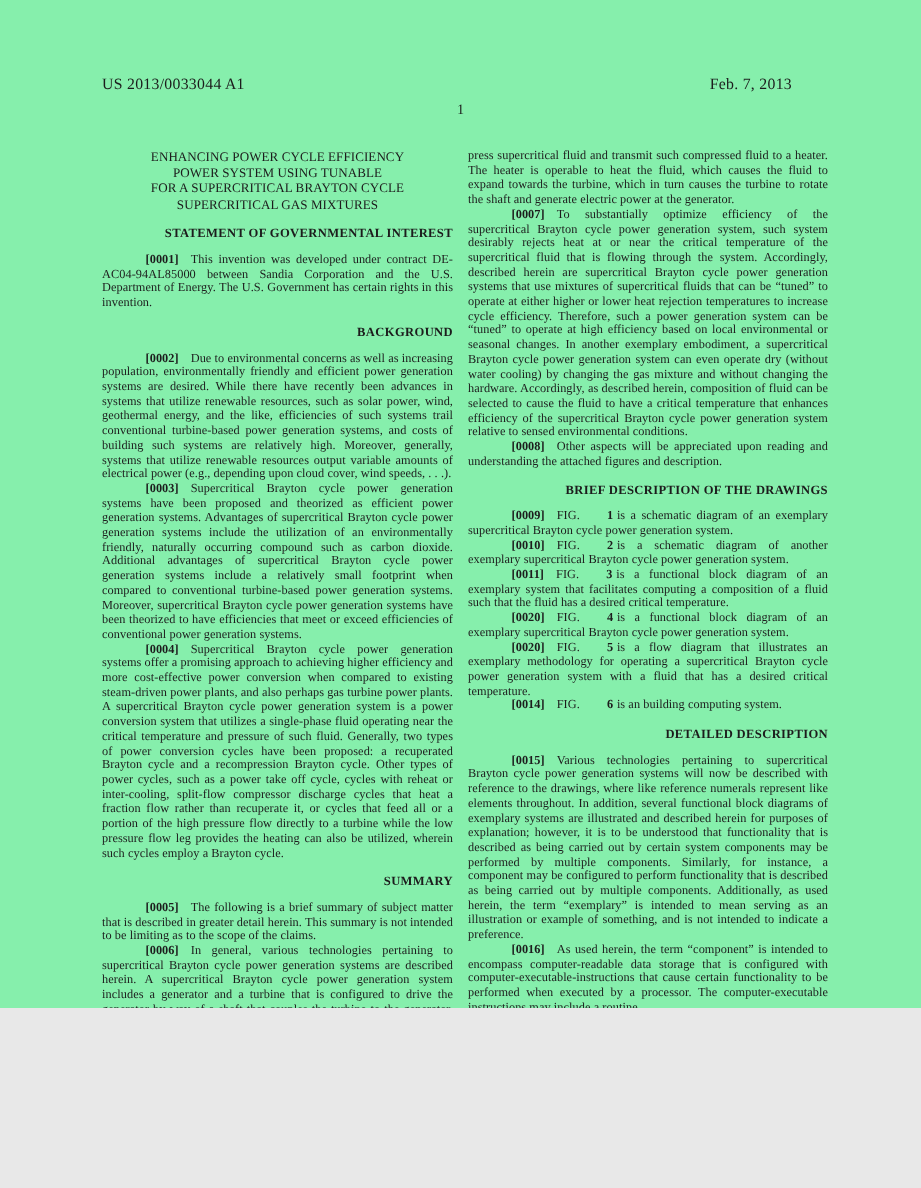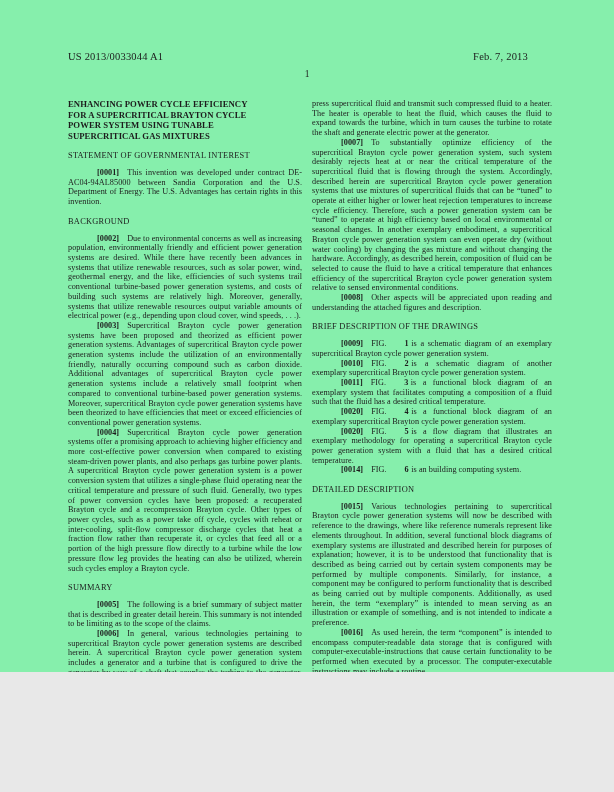--- a/index.html
+++ b/index.html
@@ -37,29 +37,29 @@
     top: 99px;
     text-align: justify;
     font-size: 8.2px;
     line-height: 9.7px;
     letter-spacing: 0.05px;
   }
   .col-left  { left: 68px;  width: 234px; }
   .col-right { left: 312px; width: 240px; }
   .patent-title {
     font-size: 8.7px;
-    font-weight: bold;
+    font-weight: normal;
     line-height: 10.6px;
-    text-align: left;
+    text-align: center;
     margin-bottom: 6px;
   }
   .section-heading {
     font-size: 8.4px;
-    font-weight: normal;
-    text-align: left;
+    font-weight: bold;
+    text-align: right;
     letter-spacing: 0.25px;
     margin-top: 10px;
     margin-bottom: 7px;
   }
   .para { margin: 0; }
   .pnum { font-weight: bold; margin-right: 8px; padding-left: 29px; }
   .figword { margin-right: 18px; }
   .fignum { font-weight: bold; margin-right: 2.5px; }
 </style>
 </head>
@@ -69,27 +69,27 @@
 
   <div class="running-header">
     <span>US 2013/0033044 A1</span>
     <span>Feb. 7, 2013</span>
   </div>
   <div class="page-number">1</div>
 
   <div class="col col-left">
     <div class="patent-title">
       <div>ENHANCING POWER CYCLE EFFICIENCY</div>
+      <div>POWER SYSTEM USING TUNABLE</div>
       <div>FOR A SUPERCRITICAL BRAYTON CYCLE</div>
-      <div>POWER SYSTEM USING TUNABLE</div>
       <div>SUPERCRITICAL GAS MIXTURES</div>
     </div>
 
     <div class="section-heading">STATEMENT OF GOVERNMENTAL INTEREST</div>
-    <p class="para"><span class="pnum">[0001]</span><span>This invention was developed under contract DE-AC04-94AL85000 between Sandia Corporation and the U.S. Department of Energy. The U.S. Advantages has certain rights in this invention.</span></p>
+    <p class="para"><span class="pnum">[0001]</span><span>This invention was developed under contract DE-AC04-94AL85000 between Sandia Corporation and the U.S. Department of Energy. The U.S. Government has certain rights in this invention.</span></p>
 
     <div class="section-heading">BACKGROUND</div>
     <p class="para"><span class="pnum">[0002]</span><span>Due to environmental concerns as well as increasing population, environmentally friendly and efficient power generation systems are desired. While there have recently been advances in systems that utilize renewable resources, such as solar power, wind, geothermal energy, and the like, efficiencies of such systems trail conventional turbine-based power generation systems, and costs of building such systems are relatively high. Moreover, generally, systems that utilize renewable resources output variable amounts of electrical power (e.g., depending upon cloud cover, wind speeds, . . .).</span></p>
     <p class="para"><span class="pnum">[0003]</span><span>Supercritical Brayton cycle power generation systems have been proposed and theorized as efficient power generation systems. Advantages of supercritical Brayton cycle power generation systems include the utilization of an environmentally friendly, naturally occurring compound such as carbon dioxide. Additional advantages of supercritical Brayton cycle power generation systems include a relatively small footprint when compared to conventional turbine-based power generation systems. Moreover, supercritical Brayton cycle power generation systems have been theorized to have efficiencies that meet or exceed efficiencies of conventional power generation systems.</span></p>
     <p class="para"><span class="pnum">[0004]</span><span>Supercritical Brayton cycle power generation systems offer a promising approach to achieving higher efficiency and more cost-effective power conversion when compared to existing steam-driven power plants, and also perhaps gas turbine power plants. A supercritical Brayton cycle power generation system is a power conversion system that utilizes a single-phase fluid operating near the critical temperature and pressure of such fluid. Generally, two types of power conversion cycles have been proposed: a recuperated Brayton cycle and a recompression Brayton cycle. Other types of power cycles, such as a power take off cycle, cycles with reheat or inter-cooling, split-flow compressor discharge cycles that heat a fraction flow rather than recuperate it, or cycles that feed all or a portion of the high pressure flow directly to a turbine while the low pressure flow leg provides the heating can also be utilized, wherein such cycles employ a Brayton cycle.</span></p>
 
     <div class="section-heading">SUMMARY</div>
     <p class="para"><span class="pnum">[0005]</span><span>The following is a brief summary of subject matter that is described in greater detail herein. This summary is not intended to be limiting as to the scope of the claims.</span></p>
     <p class="para"><span class="pnum">[0006]</span><span>In general, various technologies pertaining to supercritical Brayton cycle power generation systems are described herein. A supercritical Brayton cycle power generation system includes a generator and a turbine that is configured to drive the generator by way of a shaft that couples the turbine to the generator. When operating at design temperatures/pressures, a compressor is configured to com-</span></p>
   </div>

